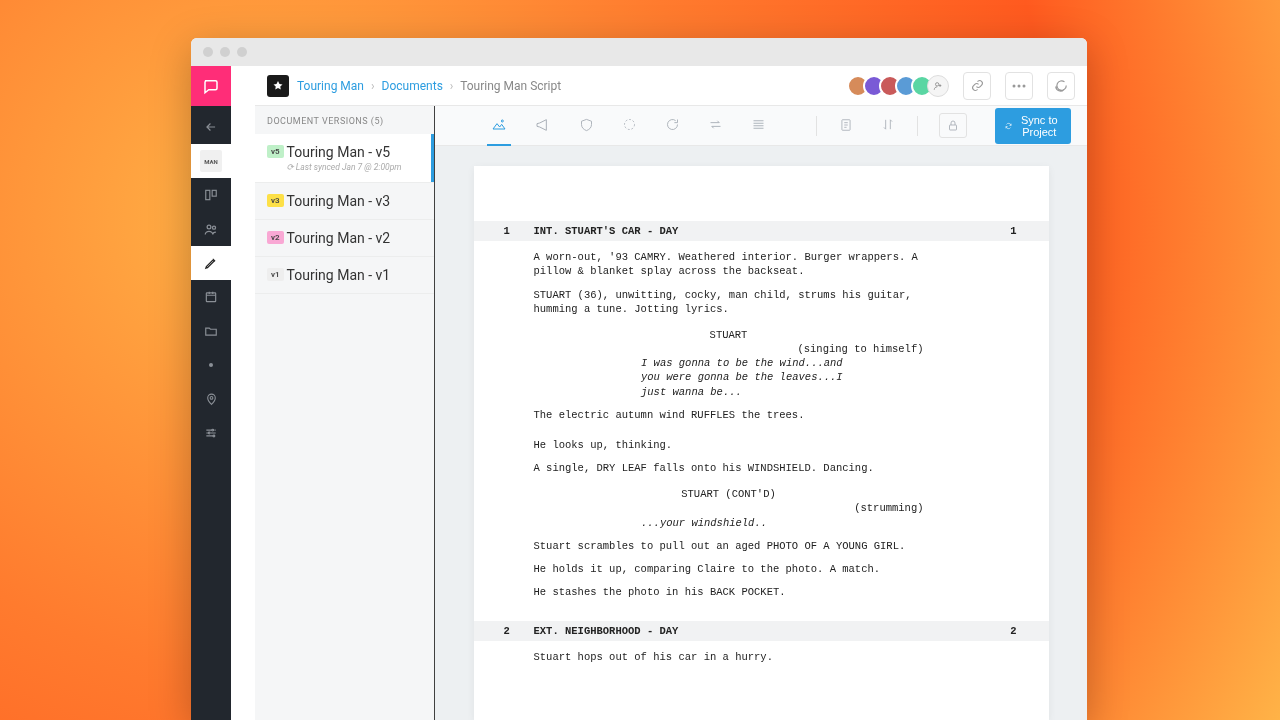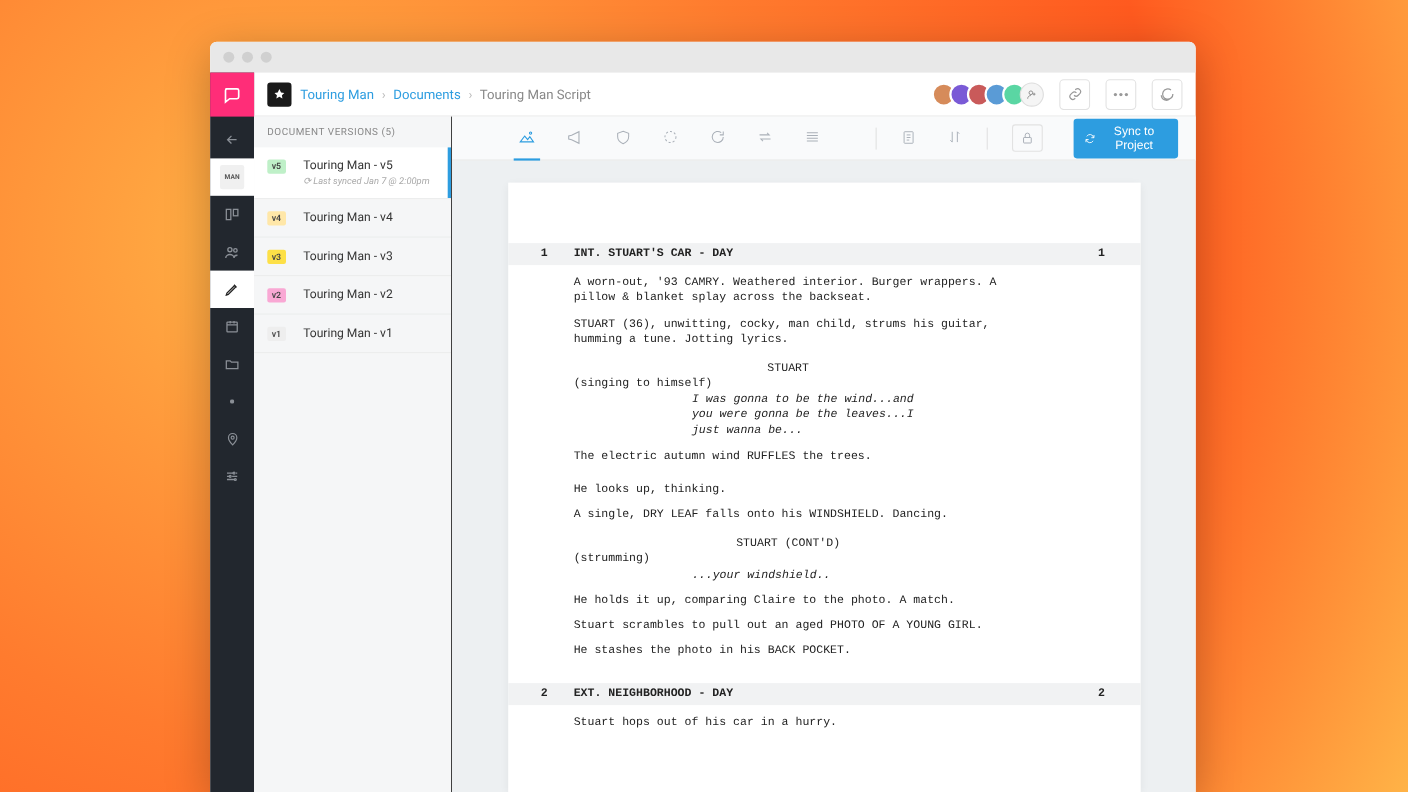--- a/index.html
+++ b/index.html
@@ -88,20 +88,21 @@
     color:#555;
     font-weight:bold;
     text-align:center;
   }
   
   .main {
     flex: 1;
     display: flex;
     flex-direction: column;
     min-width: 0;
+    padding-left: 24px;
   }
   .topbar {
     height: 40px;
     border-bottom: 1px solid #e8e8e8;
     display: flex;
     align-items: center;
     padding: 0 12px;
     gap: 8px;
     flex-shrink: 0;
   }
@@ -148,40 +149,40 @@
     padding: 10px 12px 8px;
     text-transform: uppercase;
   }
   .version-item {
     padding: 10px 12px;
     border-bottom: 1px solid #eceded;
     cursor: pointer;
     position: relative;
     display:flex;
     align-items:flex-start;
-    gap:16px;
+    gap:3px;
   }
   .version-item.active {
     background: #fff;
   }
   .version-item.active::after {
     content:"";
     position:absolute;
     right:0;top:0;bottom:0;width:3px;background:#2d9de0;
   }
   .version-badge {
     font-size: 8px;
     padding: 2px 4px;
     border-radius: 2px;
     font-weight: 600;
     color: #444;
     flex-shrink:0;
     margin-top:1px;
   }
-  .version-title { font-size: 11px; color: #333; }
+  .version-title { font-size: 14px; color: #333; }
   .version-sub { font-size: 8.5px; color: #aaa; font-style: italic; margin-top:2px;}
   
   .editor-col {
     flex:1;
     display:flex;
     flex-direction:column;
     background:#edf0f2;
     min-width:0;
   }
   .toolbar {
@@ -247,21 +248,21 @@
     left: 30px;
     font-weight:bold;
   }
   .scene-num-right {
     position:absolute;
     right: 32px;
     font-weight:bold;
   }
   .action { margin: 9px 0; max-width: 390px; }
   .character { text-align:center; margin-top:12px; width: 390px; }
-  .paren { text-align:left; width:390px; }
+  .paren { text-align:right; width:390px; }
   .dialogue { margin:0 auto; width: 260px;  }
   .dialogue.italic { font-style: italic; }
   svg { display:block; }
 </style>
 </head>
 <body>
 
 <div class="app-window">
   <div class="titlebar">
     <div class="dot"></div>
@@ -386,24 +387,20 @@
         <div class="versions">
           <div class="versions-header">DOCUMENT VERSIONS (5)</div>
           <div class="version-item active">
             <span class="version-badge" style="background:#bff0c8">v5</span>
             <div>
               <div class="version-title">Touring Man - v5</div>
               <div class="version-sub">⟳ <span>Last synced Jan 7 @ 2:00pm</span></div>
             </div>
           </div>
           <div class="version-item">
-            <span class="version-badge" style="background:#ffe7a8">v4</span>
-            <div class="version-title">Touring Man - v4</div>
-          </div>
-          <div class="version-item">
             <span class="version-badge" style="background:#fde047">v3</span>
             <div class="version-title">Touring Man - v3</div>
           </div>
           <div class="version-item">
             <span class="version-badge" style="background:#f9a8d4">v2</span>
             <div class="version-title">Touring Man - v2</div>
           </div>
           <div class="version-item">
             <span class="version-badge" style="background:#eeeeee">v1</span>
             <div class="version-title">Touring Man - v1</div>
@@ -497,22 +494,22 @@
               <div class="dialogue italic">just wanna be...</div>
 
               <div class="action">The electric autumn wind RUFFLES the trees.</div>
               <div class="action" style="margin-top:16px">He looks up, thinking.</div>
               <div class="action">A single, DRY LEAF falls onto his WINDSHIELD. Dancing.</div>
 
               <div class="character">STUART (CONT'D)</div>
               <div class="paren">(strumming)</div>
               <div class="dialogue italic">...your windshield..</div>
 
+              <div class="action">Stuart scrambles to pull out an aged PHOTO OF A YOUNG GIRL.</div>
               <div class="action">He holds it up, comparing Claire to the photo. A match.</div>
-              <div class="action">Stuart scrambles to pull out an aged PHOTO OF A YOUNG GIRL.</div>
               <div class="action">He stashes the photo in his BACK POCKET.</div>
 
               <div class="scene-heading-row" style="margin-top:22px">
                 <span class="scene-num-left">2</span>
                 <span>EXT. NEIGHBORHOOD - DAY</span>
                 <span class="scene-num-right">2</span>
               </div>
               <div class="action">Stuart hops out of his car in a hurry.</div>
 
             </div>

